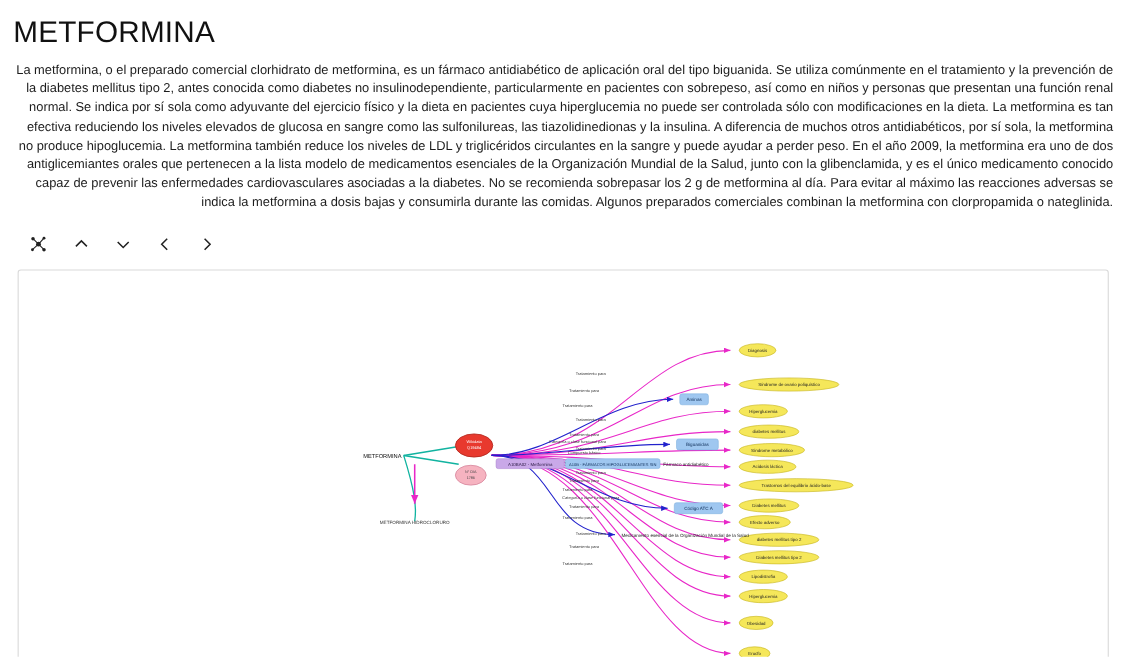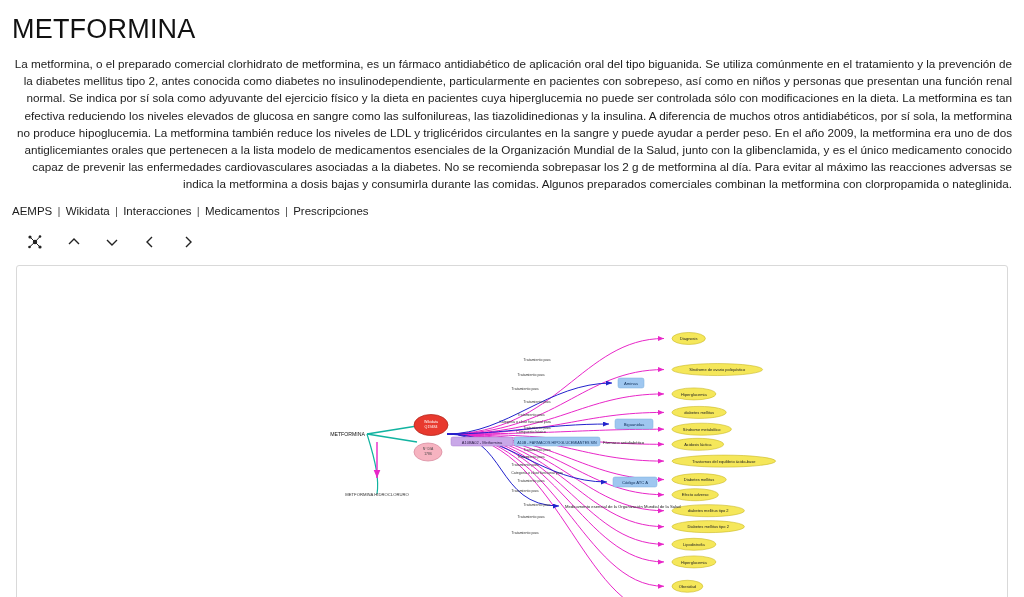--- a/index.html
+++ b/index.html
@@ -82,23 +82,20 @@
 </style>
 </head>
 <body>
 
 <div class="page">
 
   <h1 class="title">METFORMINA</h1>
 
   <p class="abstract">La metformina, o el preparado comercial clorhidrato de metformina, es un fármaco antidiabético de aplicación oral del tipo biguanida. Se utiliza comúnmente en el tratamiento y la prevención de la diabetes mellitus tipo 2, antes conocida como diabetes no insulinodependiente, particularmente en pacientes con sobrepeso, así como en niños y personas que presentan una función renal normal. Se indica por sí sola como adyuvante del ejercicio físico y la dieta en pacientes cuya hiperglucemia no puede ser controlada sólo con modificaciones en la dieta. La metformina es tan efectiva reduciendo los niveles elevados de glucosa en sangre como las sulfonilureas, las tiazolidinedionas y la insulina. A diferencia de muchos otros antidiabéticos, por sí sola, la metformina no produce hipoglucemia. La metformina también reduce los niveles de LDL y triglicéridos circulantes en la sangre y puede ayudar a perder peso. En el año 2009, la metformina era uno de dos antiglicemiantes orales que pertenecen a la lista modelo de medicamentos esenciales de la Organización Mundial de la Salud, junto con la glibenclamida, y es el único medicamento conocido capaz de prevenir las enfermedades cardiovasculares asociadas a la diabetes. No se recomienda sobrepasar los 2 g de metformina al día. Para evitar al máximo las reacciones adversas se indica la metformina a dosis bajas y consumirla durante las comidas. Algunos preparados comerciales combinan la metformina con clorpropamida o nateglinida.</p>
 
-  <div class="links">
-    <a href="#">AEMPS</a><span class="sep"> | </span><a href="#">Wikidata</a><span class="sep"> | </span><a href="#">Interacciones</a><span class="sep"> | </span><a href="#">Medicamentos</a><span class="sep"> | </span><a href="#">Prescripciones</a>
-  </div>
 
   <div class="toolbar">
     <button class="tb-btn" title="graph">
       <svg width="18" height="18" viewBox="0 0 18 18">
         <circle cx="4" cy="4" r="1.6" fill="#222"></circle>
         <circle cx="14" cy="3.5" r="1.3" fill="#222"></circle>
         <circle cx="3.5" cy="14" r="1.3" fill="#222"></circle>
         <circle cx="14" cy="14" r="1.6" fill="#222"></circle>
         <circle cx="9" cy="9" r="2.2" fill="#222"></circle>
         <line x1="4" y1="4" x2="9" y2="9" stroke="#222" stroke-width="1"></line>

